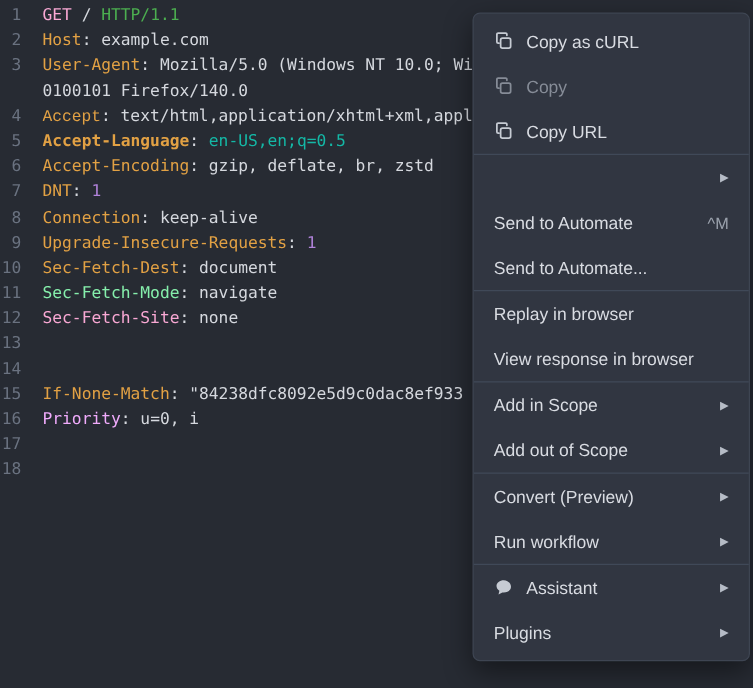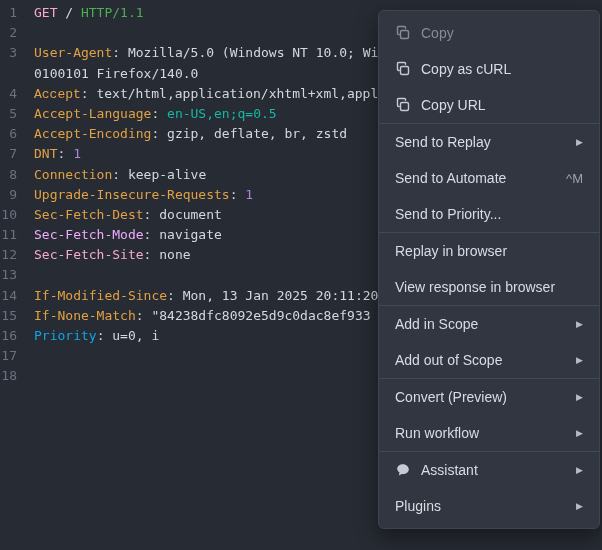--- a/index.html
+++ b/index.html
@@ -59,79 +59,78 @@
   .mi-arrow { color: #b6bcc6; font-size: 9px; line-height: 1; }
   .mi-shortcut { color: #9aa1ac; font-size: 13px; }
   .menu-divider { height: 1px; background: #404958; }
 </style>
 </head>
 <body>
 
 <div class="editor">
   <div>
       <div class="code-row"><div class="gutter">1</div><div class="code"><span style="color: #f9a8d4;">GET</span><span style="color: rgb(213, 216, 222);"> / </span><span style="color: rgb(76, 175, 80);">HTTP/1.1</span></div></div>
-      <div class="code-row"><div class="gutter">2</div></div>
+      <div class="code-row"><div class="gutter">2</div><div class="code"><span style="color: rgb(226, 161, 68);">Host</span><span style="color: rgb(213, 216, 222);">: </span><span style="color: rgb(213, 216, 222);">example.com</span></div></div>
       <div class="code-row"><div class="gutter">3</div><div class="code"><span style="color: rgb(226, 161, 68);">User-Agent</span><span style="color: rgb(213, 216, 222);">: </span><span style="color: rgb(213, 216, 222);">Mozilla/5.0 (Windows NT 10.0; Win</span></div></div>
       <div class="code-row"><div class="gutter"></div><div class="code"><span style="color: rgb(213, 216, 222); margin-top: 26px;">0100101 Firefox/140.0</span></div></div>
       <div class="code-row"><div class="gutter">4</div><div class="code"><span style="color: rgb(226, 161, 68); font-family: Liberation Mono, monospace;">Accept</span><span style="color: rgb(213, 216, 222);">: </span><span style="color: rgb(213, 216, 222);">text/html,application/xhtml+xml,appli</span></div></div>
-      <div class="code-row"><div class="gutter">5</div><div class="code"><span style="color: rgb(226, 161, 68);">Accept-Language</span><span style="color: rgb(213, 216, 222);">: </span><span style="color: #14b8a6;">en-US,en;q=0.5</span></div></div>
+      <div class="code-row"><div class="gutter">5</div><div class="code"><span style="color: rgb(226, 161, 68); font-weight: bold;">Accept-Language</span><span style="color: rgb(213, 216, 222);">: </span><span style="color: #14b8a6;">en-US,en;q=0.5</span></div></div>
       <div class="code-row"><div class="gutter">6</div><div class="code"><span style="color: rgb(226, 161, 68);">Accept-Encoding</span><span style="color: rgb(213, 216, 222);">: </span><span style="color: rgb(213, 216, 222); text-align: right;">gzip, deflate, br, zstd</span></div></div>
       <div class="code-row"><div class="gutter">7</div><div class="code"><span style="color: rgb(226, 161, 68);">DNT</span><span style="color: rgb(213, 216, 222);">: </span><span style="color: rgb(177, 131, 219);">1</span></div></div>
       <div class="code-row"><div class="gutter">8</div><div class="code"><span style="color: rgb(226, 161, 68);">Connection</span><span style="color: rgb(213, 216, 222);">: </span><span style="color: rgb(213, 216, 222);">keep-alive</span></div></div>
       <div class="code-row"><div class="gutter">9</div><div class="code"><span style="color: rgb(226, 161, 68);">Upgrade-Insecure-Requests</span><span style="color: rgb(213, 216, 222);">: </span><span style="color: rgb(177, 131, 219);">1</span></div></div>
       <div class="code-row"><div class="gutter">10</div><div class="code"><span style="color: rgb(226, 161, 68);">Sec-Fetch-Dest</span><span style="color: rgb(213, 216, 222);">: </span><span style="color: rgb(213, 216, 222);">document</span></div></div>
-      <div class="code-row"><div class="gutter">11</div><div class="code"><span style="color: #f0abfc;">Sec-Fetch-Mode</span><span style="color: rgb(213, 216, 222);">: </span><span style="color: rgb(213, 216, 222);">navigate</span></div></div>
+      <div class="code-row"><div class="gutter">11</div><div class="code"><span style="color: #86efac;">Sec-Fetch-Mode</span><span style="color: rgb(213, 216, 222);">: </span><span style="color: rgb(213, 216, 222);">navigate</span></div></div>
       <div class="code-row"><div class="gutter">12</div><div class="code"><span style="color: #f9a8d4;">Sec-Fetch-Site</span><span style="color: rgb(213, 216, 222);">: </span><span style="color: rgb(213, 216, 222);">none</span></div></div>
       <div class="code-row"><div class="gutter">13</div></div>
-      <div class="code-row"><div class="gutter">14</div><div class="code"><span style="color: rgb(226, 161, 68);">If-Modified-Since</span><span style="color: rgb(213, 216, 222);">: </span><span style="color: rgb(213, 216, 222);">Mon, 13 Jan 2025 20:11:20</span></div></div>
+      <div class="code-row"><div class="gutter">14</div></div>
       <div class="code-row"><div class="gutter">15</div><div class="code"><span style="color: rgb(226, 161, 68);">If-None-Match</span><span style="color: rgb(213, 216, 222);">: </span><span style="color: rgb(213, 216, 222);">"84238dfc8092e5d9c0dac8ef933</span></div></div>
-      <div class="code-row"><div class="gutter">16</div><div class="code"><span style="color: #0ea5e9;">Priority</span><span style="color: rgb(213, 216, 222);">: </span><span style="color: rgb(213, 216, 222);">u=0, i</span></div></div>
+      <div class="code-row"><div class="gutter">16</div><div class="code"><span style="color: #f0abfc;">Priority</span><span style="color: rgb(213, 216, 222);">: </span><span style="color: rgb(213, 216, 222);">u=0, i</span></div></div>
       <div class="code-row"><div class="gutter">17</div><div class="code"></div></div>
       <div class="code-row"><div class="gutter">18</div><div class="code"></div></div>
     </div>
 </div>
 
 <div class="menu">
+    <div class="menu-item">
+      <svg class="mi-icon" viewBox="0 0 16 16" fill="none" stroke="#c6cbd3" stroke-width="1.4" stroke-linecap="round" stroke-linejoin="round">
+        <rect x="5.5" y="5.5" width="8" height="8" rx="1.5"></rect>
+        <path d="M10.5 3.2v-.7a1 1 0 0 0-1-1h-6a1 1 0 0 0-1 1v6a1 1 0 0 0 1 1h.7"></path>
+      </svg>
+      <span class="mi-label">Copy as cURL</span>
+      <span class="mi-space"></span>
+    </div>
     <div class="menu-item disabled">
       <svg class="mi-icon" viewBox="0 0 16 16" fill="none" stroke="#868c97" stroke-width="1.4" stroke-linecap="round" stroke-linejoin="round">
         <rect x="5.5" y="5.5" width="8" height="8" rx="1.5"></rect>
         <path d="M10.5 3.2v-.7a1 1 0 0 0-1-1h-6a1 1 0 0 0-1 1v6a1 1 0 0 0 1 1h.7"></path>
       </svg>
       <span class="mi-label">Copy</span>
       <span class="mi-space"></span>
     </div>
     <div class="menu-item">
       <svg class="mi-icon" viewBox="0 0 16 16" fill="none" stroke="#c6cbd3" stroke-width="1.4" stroke-linecap="round" stroke-linejoin="round">
         <rect x="5.5" y="5.5" width="8" height="8" rx="1.5"></rect>
         <path d="M10.5 3.2v-.7a1 1 0 0 0-1-1h-6a1 1 0 0 0-1 1v6a1 1 0 0 0 1 1h.7"></path>
       </svg>
-      <span class="mi-label">Copy as cURL</span>
-      <span class="mi-space"></span>
-    </div>
-    <div class="menu-item">
-      <svg class="mi-icon" viewBox="0 0 16 16" fill="none" stroke="#c6cbd3" stroke-width="1.4" stroke-linecap="round" stroke-linejoin="round">
-        <rect x="5.5" y="5.5" width="8" height="8" rx="1.5"></rect>
-        <path d="M10.5 3.2v-.7a1 1 0 0 0-1-1h-6a1 1 0 0 0-1 1v6a1 1 0 0 0 1 1h.7"></path>
-      </svg>
       <span class="mi-label">Copy URL</span>
       <span class="mi-space"></span>
     </div>
     <div class="menu-divider"></div>
     <div class="menu-item">
-      <span class="mi-label">Send to Replay</span>
       <span class="mi-space"></span>
       <span class="mi-arrow">▶</span>
     </div>
     <div class="menu-item">
       <span class="mi-label">Send to Automate</span>
       <span class="mi-space"></span>
       <span class="mi-shortcut">^M</span>
     </div>
     <div class="menu-item">
-      <span class="mi-label">Send to Priority...</span>
+      <span class="mi-label">Send to Automate...</span>
       <span class="mi-space"></span>
     </div>
     <div class="menu-divider"></div>
     <div class="menu-item">
       <span class="mi-label">Replay in browser</span>
       <span class="mi-space"></span>
     </div>
     <div class="menu-item">
       <span class="mi-label">View response in browser</span>
       <span class="mi-space"></span>

